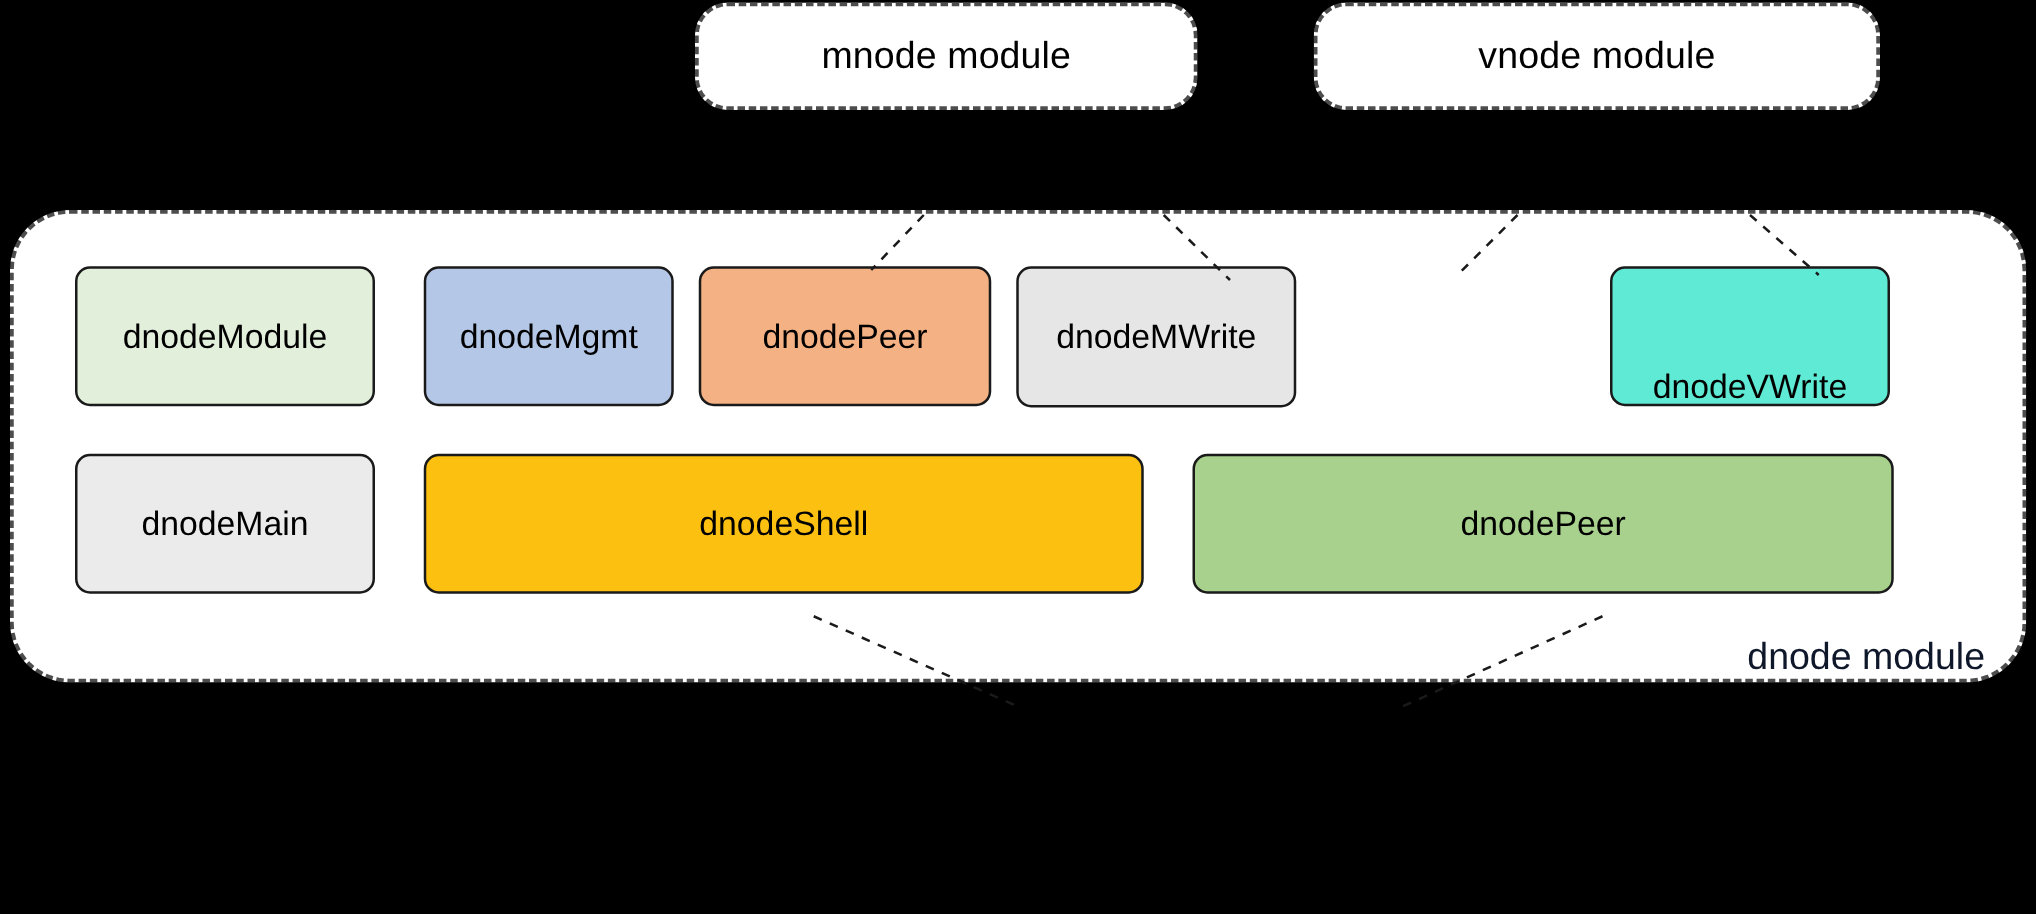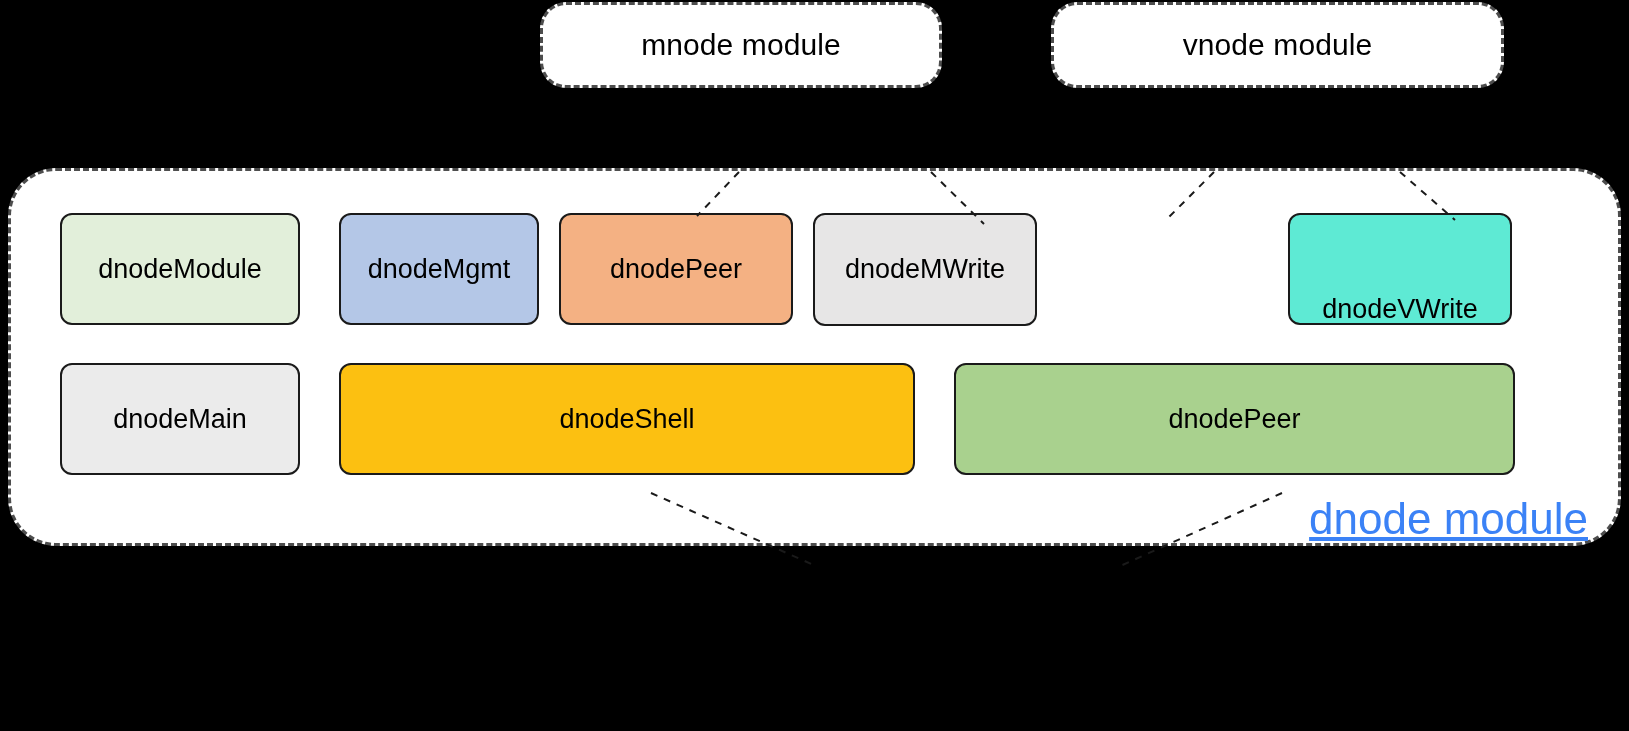--- a/index.html
+++ b/index.html
@@ -37,21 +37,21 @@
     justify-content: center;
   }
   .dashed-module .module-label {
     color: #000000;
     font-size: 30px;
     line-height: 1;
     letter-spacing: 0.1px;
   }
 
   #mnode-module {
-    left: 540px;
+    left: 556px;
     top: 2px;
     width: 402px;
     height: 86px;
   }
   #vnode-module {
     left: 1051px;
     top: 2px;
     width: 453px;
     height: 86px;
   }
@@ -71,25 +71,24 @@
     height: 378px;
     background: #ffffff;
     border: 3px dashed #4d4d4d;
     border-radius: 48px;
     box-sizing: border-box;
   }
   #dnode-module-label {
     position: absolute;
     right: 30px;
     bottom: 2px;
-    color: #3b82f6;
-    font-size: 44px;
+    color: #0f172a;
+    font-size: 30px;
     line-height: 1;
     white-space: nowrap;
-    text-decoration: underline;
   }
 
   
   .comp-box {
     position: absolute;
     border: 2px solid #1a1a1a;
     border-radius: 12px;
     box-sizing: border-box;
     display: flex;
     align-items: center;

